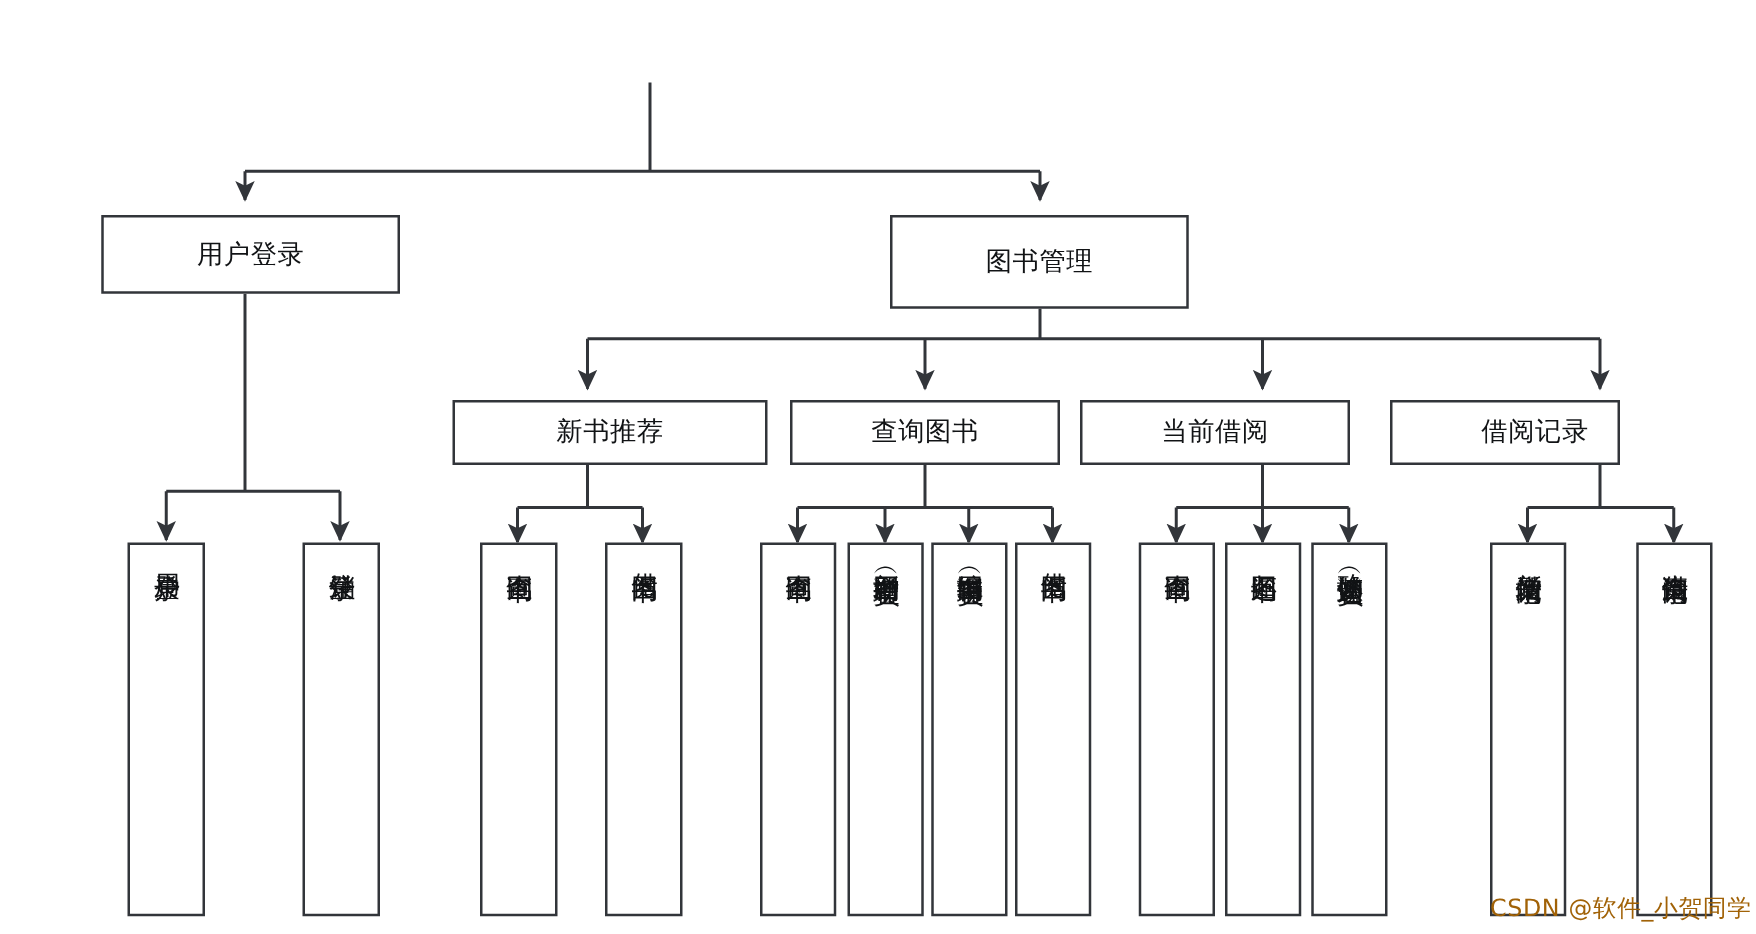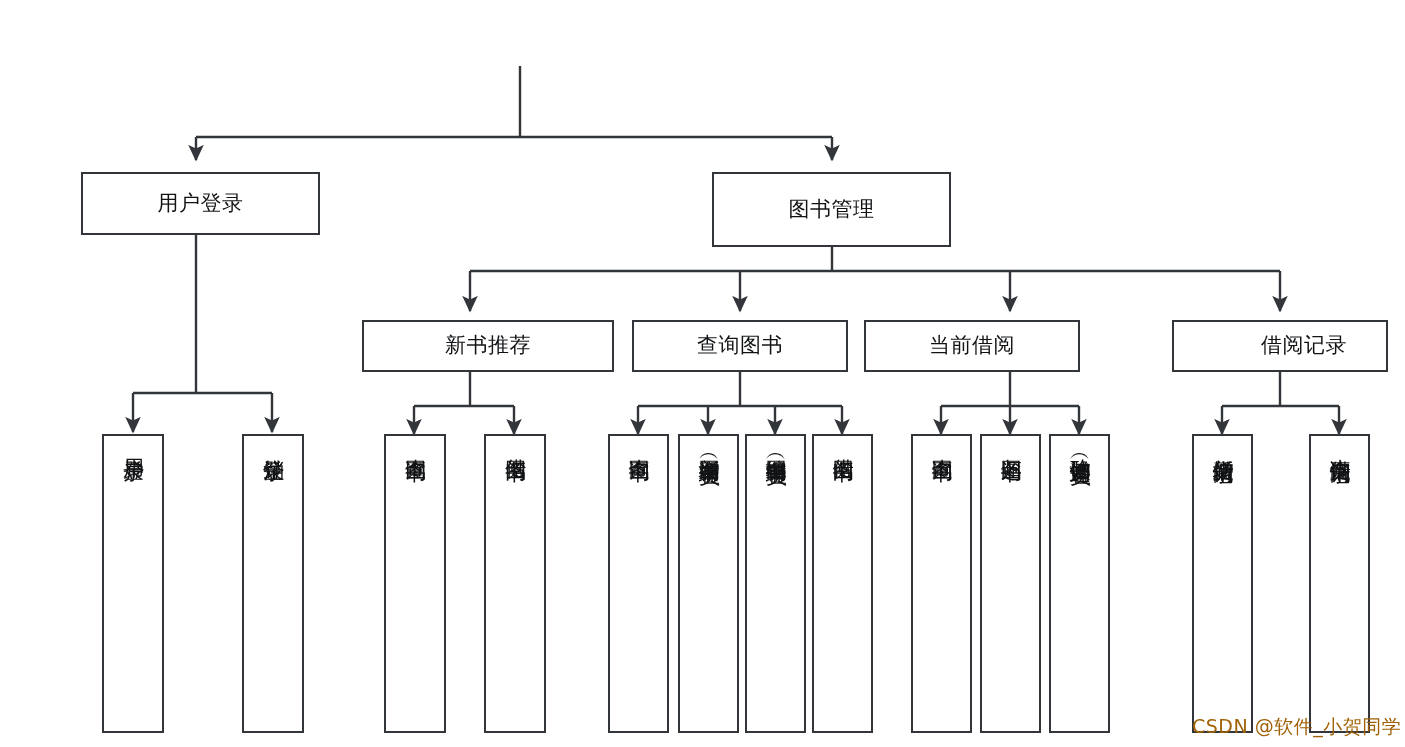--- a/index.html
+++ b/index.html
@@ -142,21 +142,21 @@
   </div>
 
   <div class="node horiz" style="left:632px; top:320px; width:216px; height:52px;">
     <span class="label">查询图书</span>
   </div>
 
   <div class="node horiz" style="left:864px; top:320px; width:216px; height:52px;">
     <span class="label">当前借阅</span>
   </div>
 
-  <div class="node horiz" style="left:1172px; top:320px; width:216px; height:52px;padding-left:48px;">
+  <div class="node horiz" style="left:1112px; top:320px; width:184px; height:52px;padding-left:48px;">
     <span class="label">借阅记录</span>
   </div>
 
   <div class="node vert" style="left:102px; top:434px; width:62px; height:299px;">
     <span class="label">用户登录</span>
   </div>
   <div class="node vert" style="left:242px; top:434px; width:62px; height:299px;">
     <span class="label">注销登录</span>
   </div>
 

